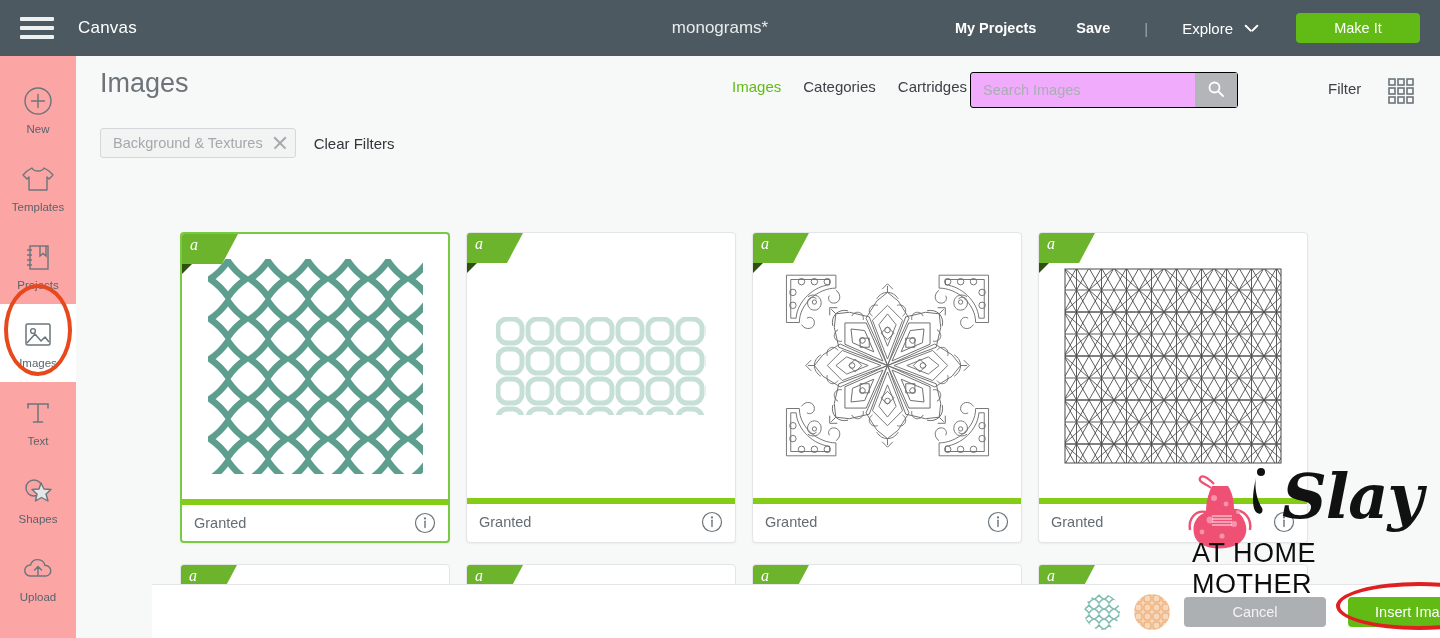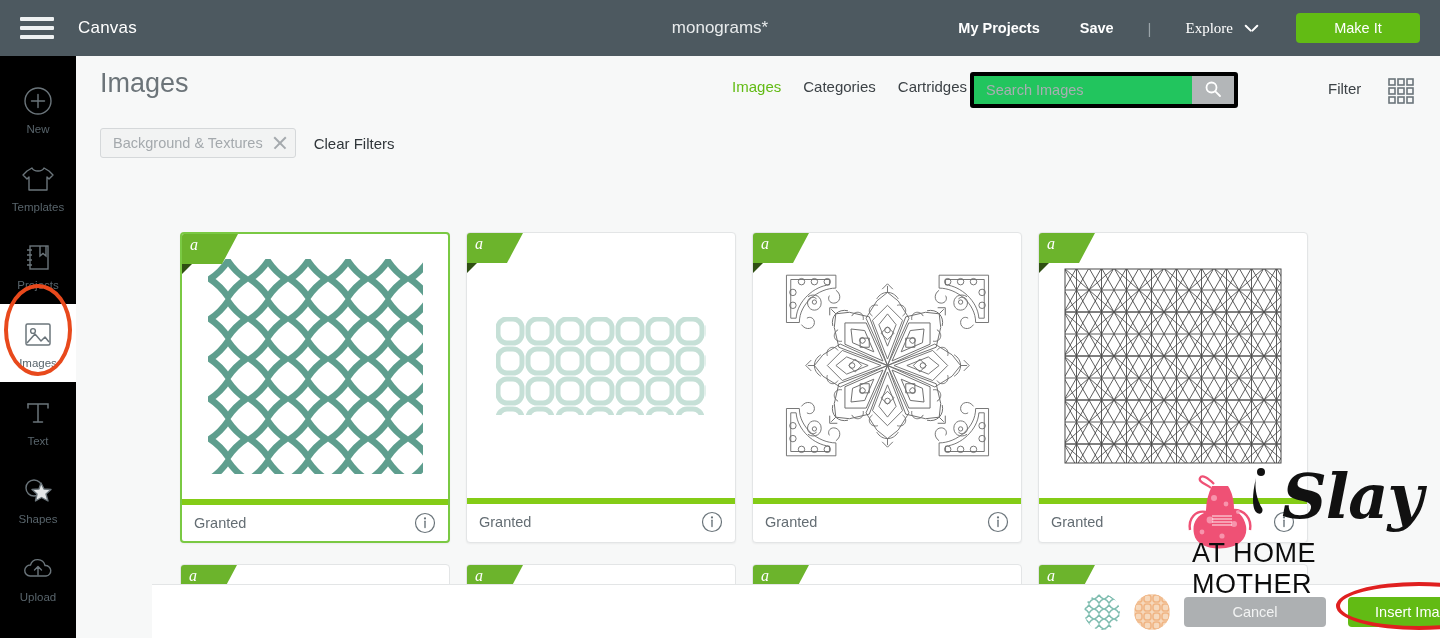--- a/index.html
+++ b/index.html
@@ -30,39 +30,39 @@
   .top-right {
     margin-left: auto; display: flex; align-items: center;
     gap: 12px; padding-right: 20px; position: relative; z-index: 2;
   }
   .top-right .tlink {
     color: #ffffff; font-size: 14.5px; font-weight: bold;
     padding: 0 14px; cursor: pointer; white-space: nowrap;
   }
   .top-right .tdiv { color: #9aa4a9; font-size: 15px; padding: 0 8px; }
   .explore-wrap { display: flex; align-items: center; padding: 0 10px 0 14px; cursor: pointer; }
-  .explore-wrap .tlabel { color: #fff; font-size: 15px; padding-right: 12px; font-family: Liberation Serif, serif; }
+  .explore-wrap .tlabel { color: #fff; font-size: 15px; padding-right: 12px; }
   .chev {
     width: 13px; height: 8px; position: relative;
   }
   .chev::before, .chev::after {
     content:""; position:absolute; top:0; width:9px; height:2px; background:#fff; border-radius:1px;
   }
   .chev::before { left:0; transform: rotate(45deg); transform-origin: left center; }
   .chev::after  { right:0; transform: rotate(-45deg); transform-origin: right center; }
   .makeit {
     margin-left: 16px; background: #62bb14; color: #fff; border: none;
     height: 30px; width: 124px; border-radius: 4px;
     font-size: 14.5px; font-family: "Liberation Sans", sans-serif; cursor: pointer;
   }
 
   
   .sidebar {
     position: absolute; top: 56px; left: 0; width: 76px; height: 582px;
-    background: #000000; display: flex; flex-direction: column;
+    background: #fca5a5; display: flex; flex-direction: column;
     align-items: center; padding-top: 14px;
   }
   .side-item {
     width: 76px; height: 78px; display: flex; flex-direction: column;
     align-items: center; justify-content: center; cursor: pointer; position: relative;
   }
   .side-item.active { background: #ffffff; }
   .side-icon { height: 34px; display:flex; align-items:center; justify-content:center; }
   .side-label { font-size: 11.5px; color: #58646b; margin-top: 5px; }
 
@@ -83,21 +83,21 @@
     position: absolute; left: 24px; top: 12px;
     font-size: 27px; color: #6c7479; font-weight: normal;
   }
   .tabs {
     position: absolute; right: 473px; top: 22px; display: flex; gap: 22px;
   }
   .tab { font-size: 15px; color: #3c4246; cursor: pointer; }
   .tab.active { color: #62bb14; }
   .searchbox {
     position: absolute; left: 894px; top: 16px; width: 268px; height: 36px;
-    display: flex; background: #22c55e; border: 4px solid #000000; border-radius: 3px;
+    display: flex; background: #f0abfc; border: 1px solid #000000; border-radius: 3px;
   }
   .searchbox input {
     flex: 1; border: none; outline: none; padding: 0 12px;
     font-size: 14.5px; color: #3c4246;
     font-family: "Liberation Sans", sans-serif; background: transparent;
   }
   .searchbox input::placeholder { color: #a9aeb2; }
   .search-btn {
     width: 42px; background: #b3b6b8; border: none; cursor: pointer;
     display: flex; align-items: center; justify-content: center;

